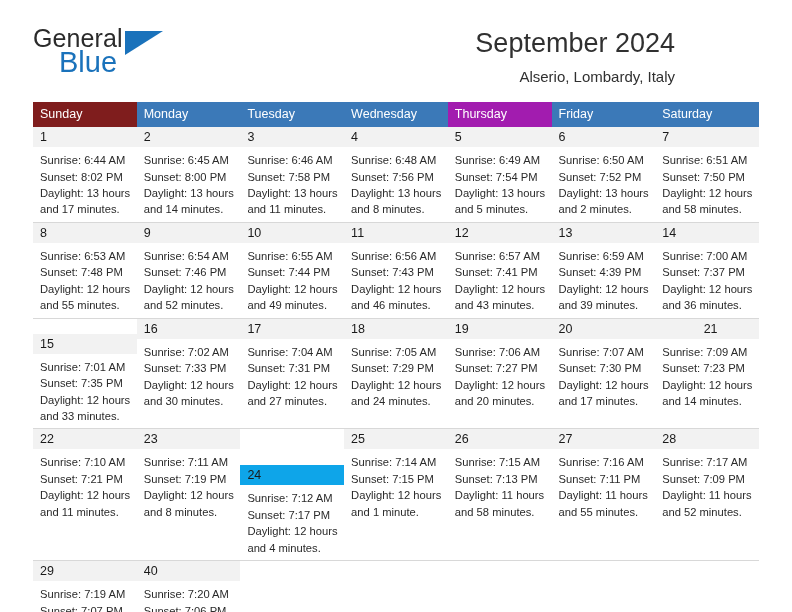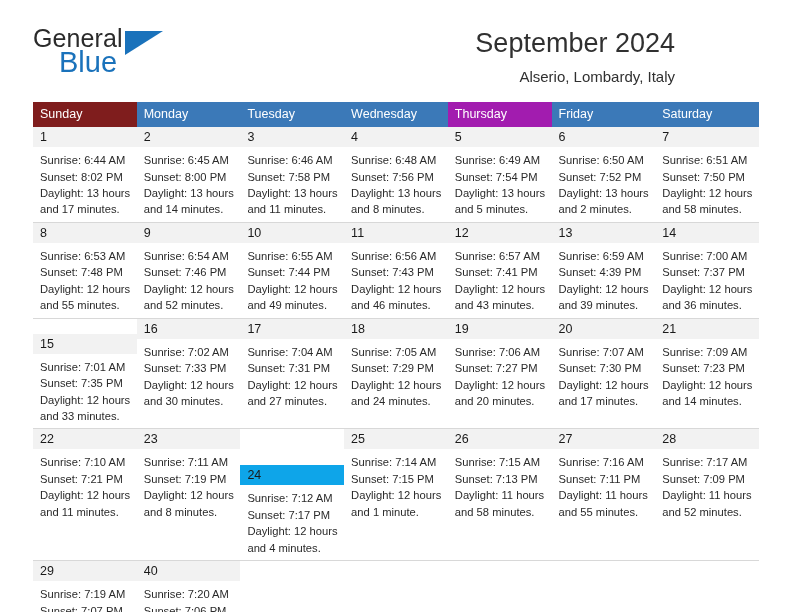--- a/index.html
+++ b/index.html
@@ -328,21 +328,21 @@
             </td>
             <td class="day">
               <div class="daynum" style="background: rgb(242, 242, 242);">20</div>
               <div class="info">
                 <div>Sunrise: 7:07 AM</div>
                 <div>Sunset: 7:30 PM</div>
                 <div class="dl">Daylight: 12 hours and 17 minutes.</div>
               </div>
             </td>
             <td class="day">
-              <div class="daynum" style="background: rgb(242, 242, 242);">21</div>
+              <div class="daynum" style="background: rgb(242, 242, 242); text-align: center;">21</div>
               <div class="info">
                 <div>Sunrise: 7:09 AM</div>
                 <div>Sunset: 7:23 PM</div>
                 <div class="dl">Daylight: 12 hours and 14 minutes.</div>
               </div>
             </td>
           </tr>
           <tr class="week" style="border-bottom: 1px solid rgb(216, 216, 216);">
             <td class="day">
               <div class="daynum" style="background: rgb(242, 242, 242);">22</div>

